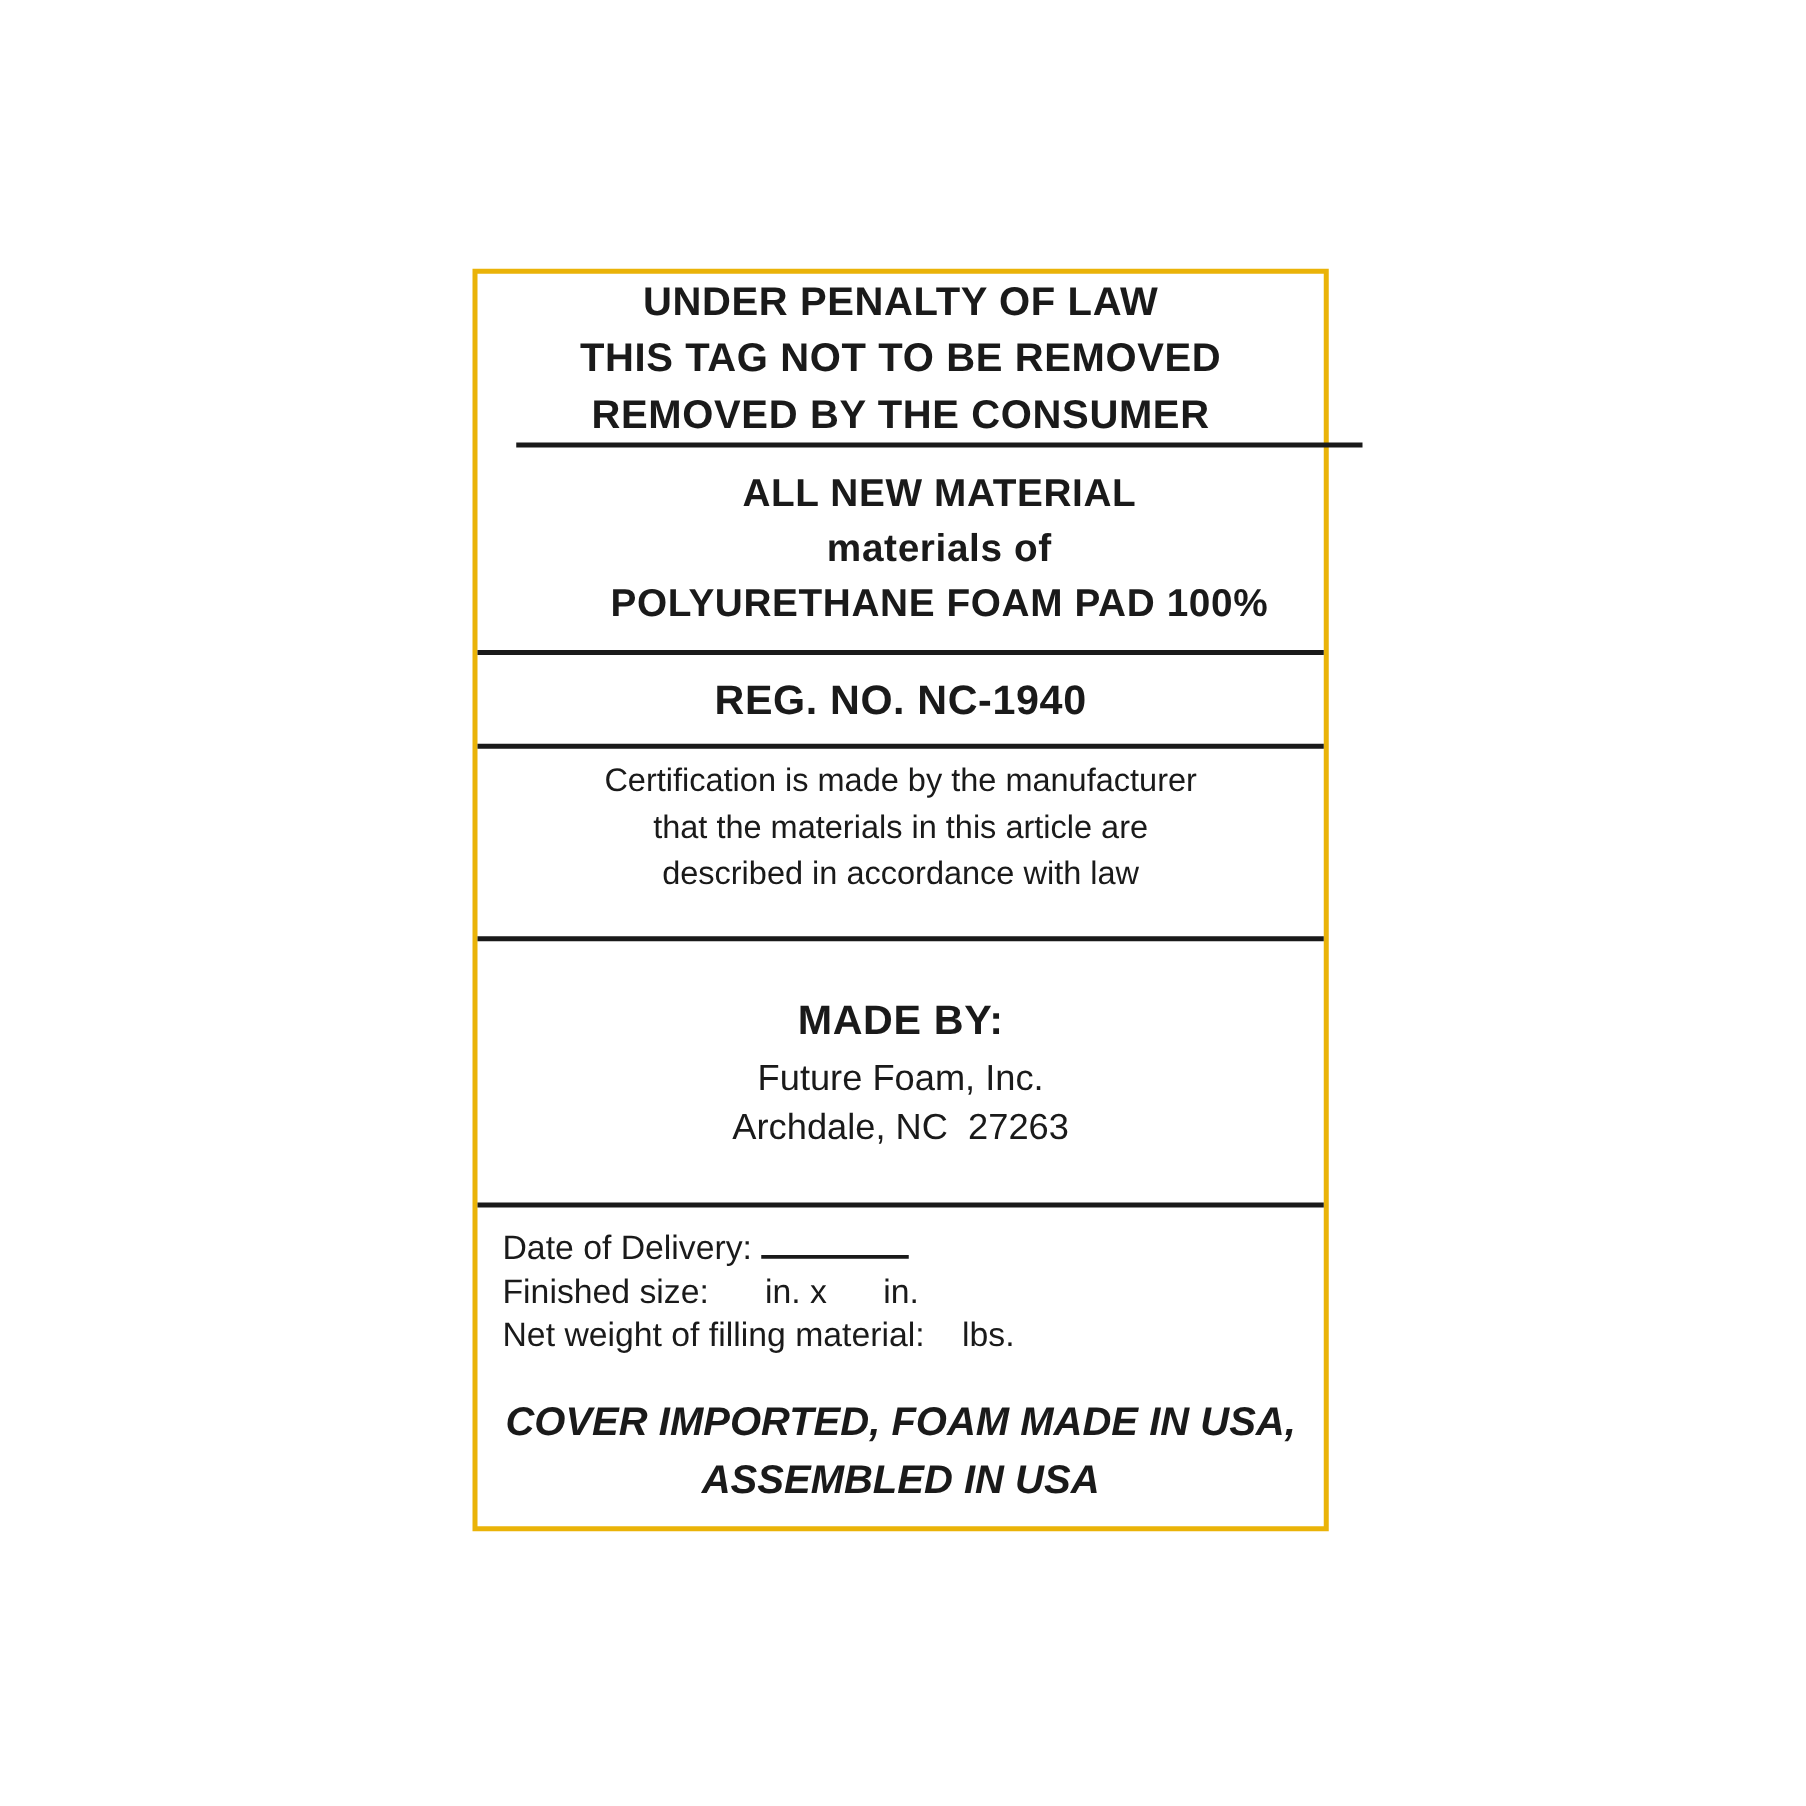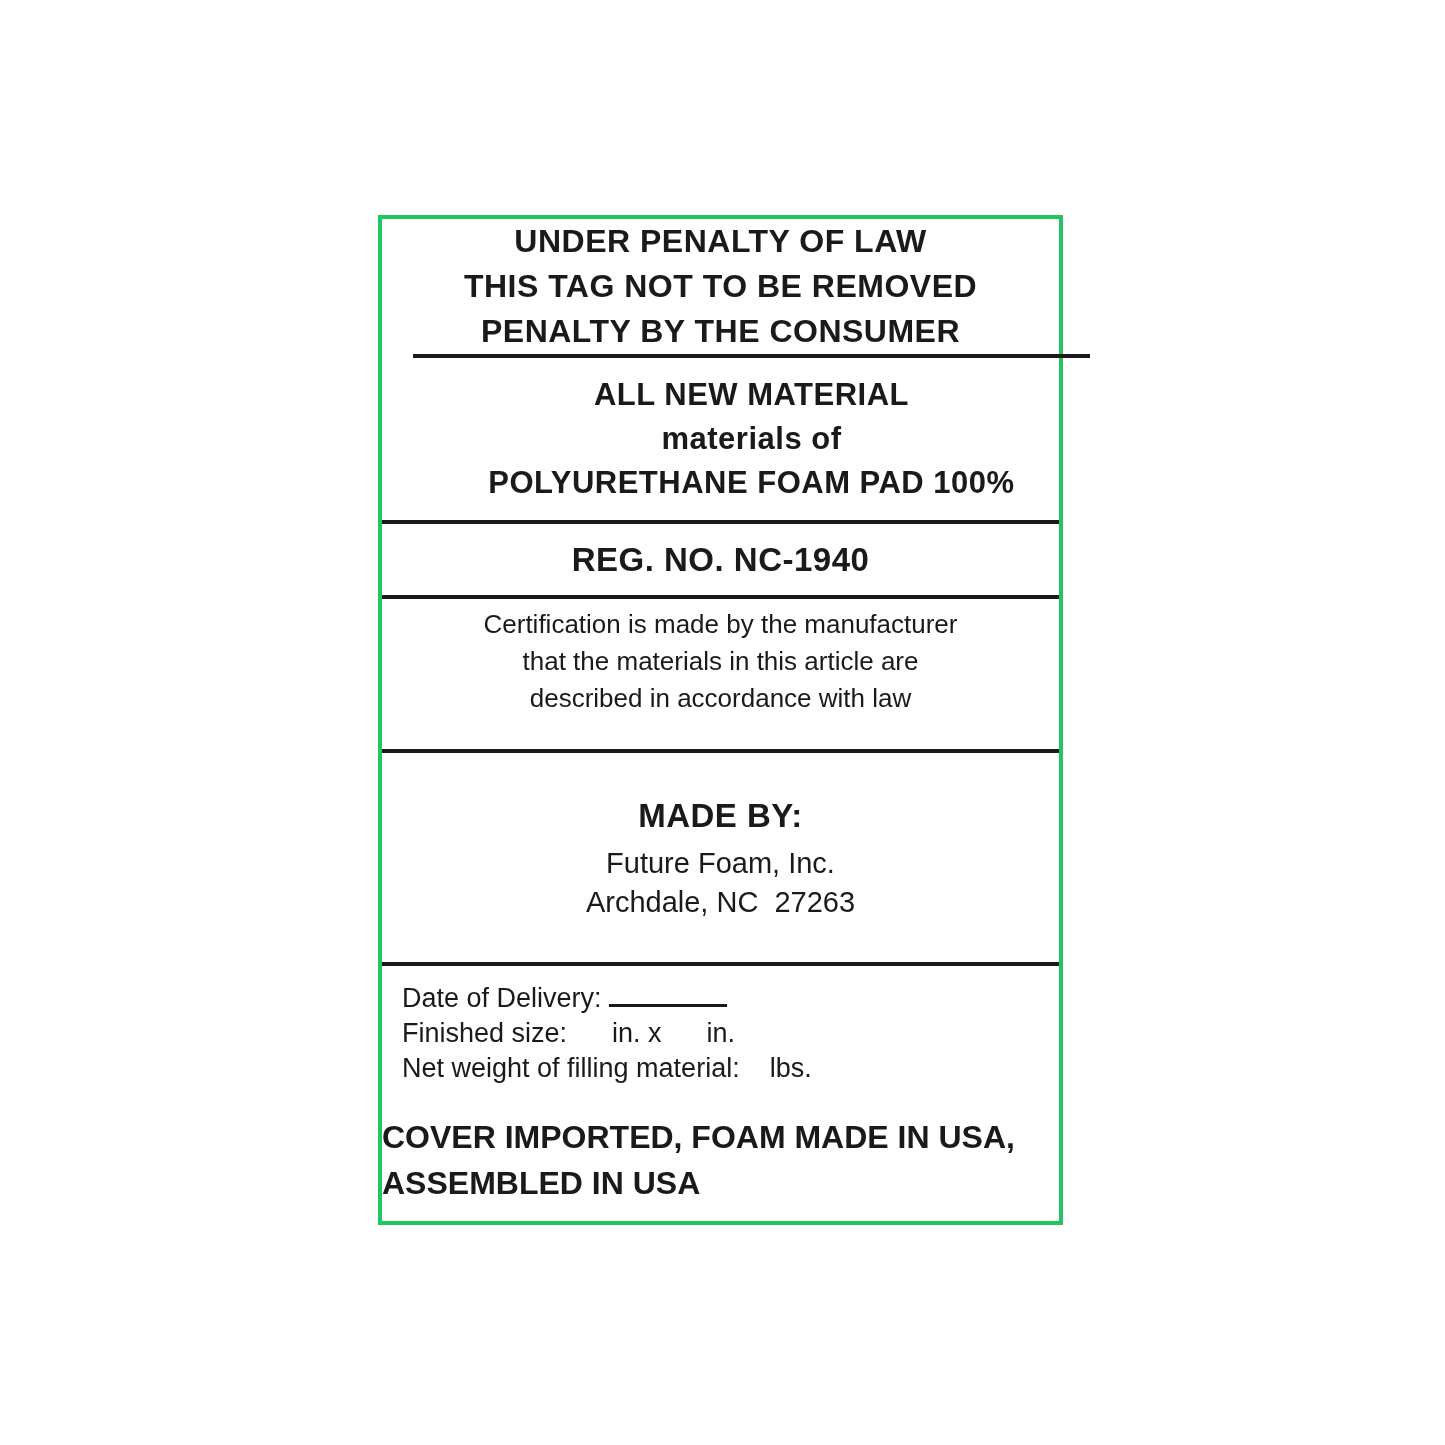--- a/index.html
+++ b/index.html
@@ -15,21 +15,21 @@
     font-family: "Liberation Sans", sans-serif;
     color: #1a1a1a;
   }
   .law-label {
     position: absolute;
     left: 378px;
     top: 215px;
     width: 685px;
     height: 1010px;
     box-sizing: border-box;
-    border: 4px solid #22c55e;
+    border: 4px solid #eab308;
     background: #ffffff;
     display: flex;
     flex-direction: column;
   }
   .sec {
     box-sizing: border-box;
     display: flex;
     flex-direction: column;
     align-items: center;
     justify-content: center;
@@ -98,35 +98,37 @@
     display: inline-block;
     width: 118px;
     height: 24px;
     margin-left: 7px;
     border-bottom: 3px solid #1a1a1a;
     vertical-align: baseline;
   }
   .origin-block {
     margin-top: 28px;
     width: 100%;
+    text-align: center;
     font-weight: bold;
     font-size: 32px;
     line-height: 46px;
+    font-style: italic;
   }
 </style>
 </head>
 <body>
 
 <div class="canvas">
   <div class="law-label">
 
     <div class="sec sec-penalty">
       <div>UNDER PENALTY OF LAW</div>
       <div>THIS TAG NOT TO BE REMOVED</div>
-      <div>PENALTY BY THE CONSUMER</div>
+      <div>REMOVED BY THE CONSUMER</div>
     </div>
 
     <div class="sec sec-material">
       <div>ALL NEW MATERIAL</div>
       <div>materials of</div>
       <div>POLYURETHANE FOAM PAD 100%</div>
     </div>
 
     <div class="sec sec-reg">
       <div>REG. NO. NC-1940</div>

